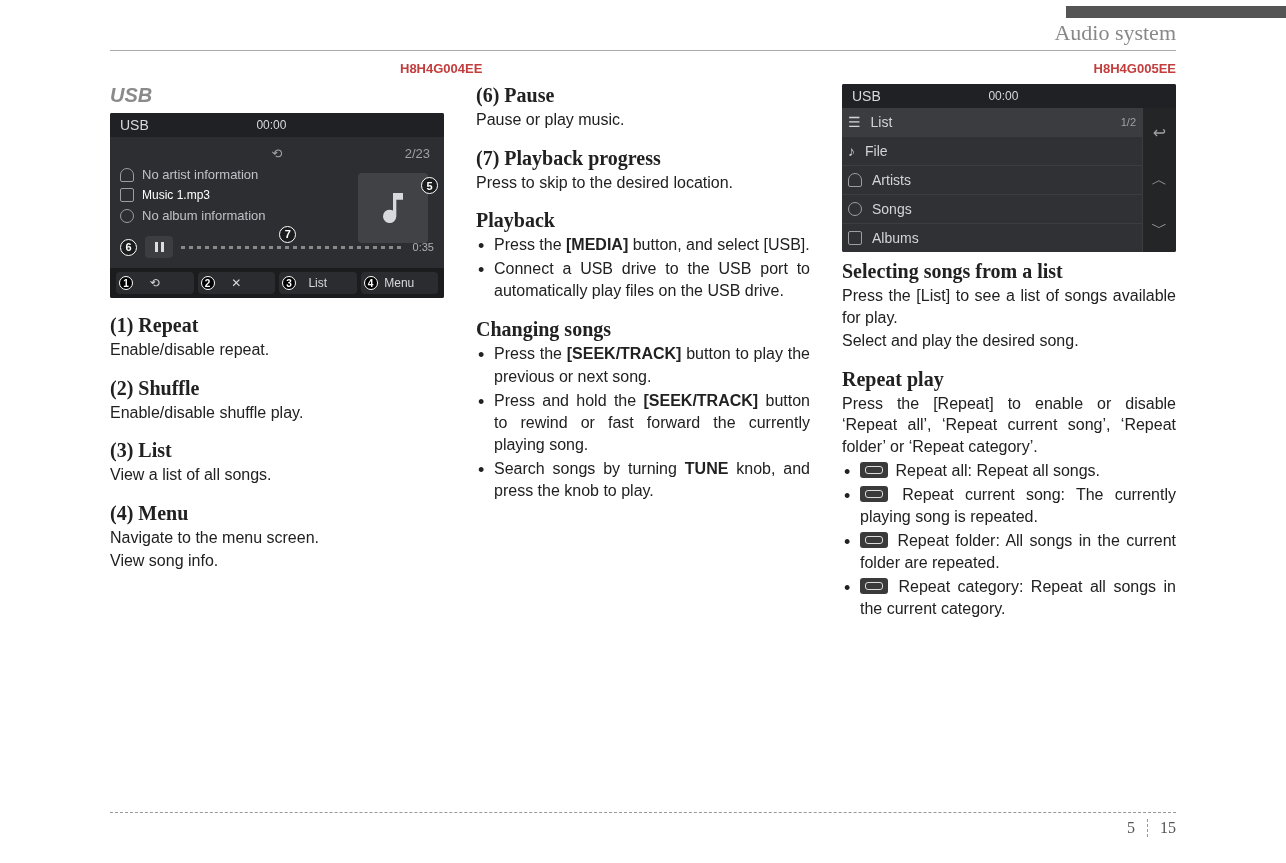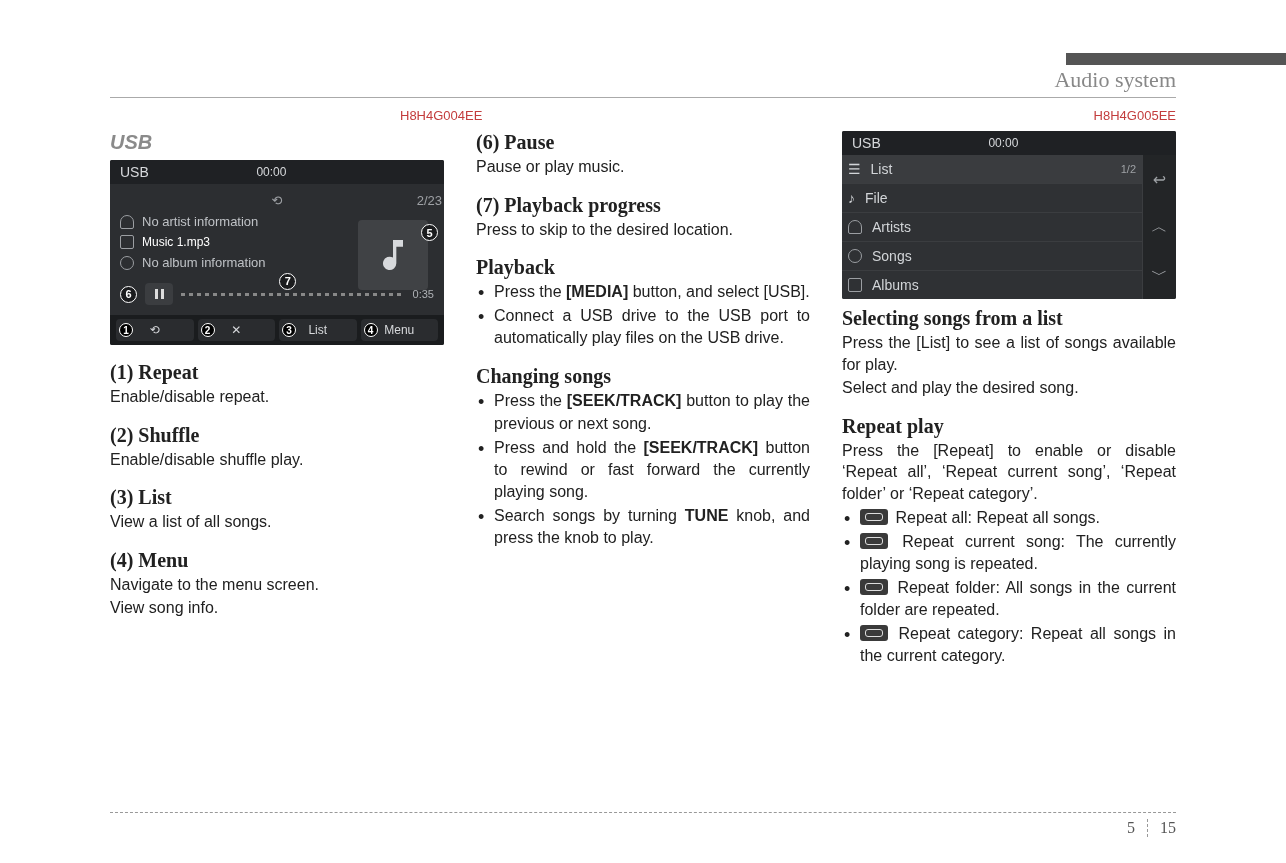--- a/index.html
+++ b/index.html
@@ -7,21 +7,20 @@
     font-family: Arial, Helvetica, sans-serif;
     background: #fff;
     color: #212121;
     width: 1286px;
     height: 863px;
     position: relative;
   }
   .page {
     padding: 20px 110px 0 110px;
     position: relative;
-    margin-top: 47px;
   }
   .header {
     display: flex;
     justify-content: flex-end;
     align-items: baseline;
     font-family: Georgia, 'Times New Roman', serif;
     color: #888;
     font-size: 22px;
     margin-bottom: 4px;
     position: relative;
@@ -37,21 +36,21 @@
   .header-rule {
     border: none;
     border-top: 1px solid #aaa;
     margin: 4px 0 10px 0;
   }
   .codes {
     display: flex;
     justify-content: space-between;
     color: #c33d3d;
     font-size: 13px;
-    font-weight: normal;
+    font-weight: bold;
     margin-bottom: 8px;
     text-align: right;
   }
   .codes .left { margin-left: 290px; }
   .cols {
     display: flex;
     gap: 32px;
   }
   .col {
     flex: 1 1 0;
@@ -241,21 +240,21 @@
 
       <div class="scr" style="position:relative;">
         <div class="top">
           <span>USB</span>
           <span class="clk">00:00</span>
           <span style="width:40px;"></span>
         </div>
         <div class="scr-body" style="min-height:120px;">
           <div class="scr-row" style="justify-content:center; color:#9ea1a5;">
             <span>⟲</span>
-            <span style="position:absolute; right:2px;">2/23</span>
+            <span style="position:absolute; right:14px;">2/23</span>
           </div>
           <div class="scr-row">
             <span class="mini-ico person"></span>
             <span>No artist information</span>
           </div>
           <div class="scr-row now">
             <span class="mini-ico"></span>
             <span>Music 1.mp3</span>
           </div>
           <div class="scr-row">

